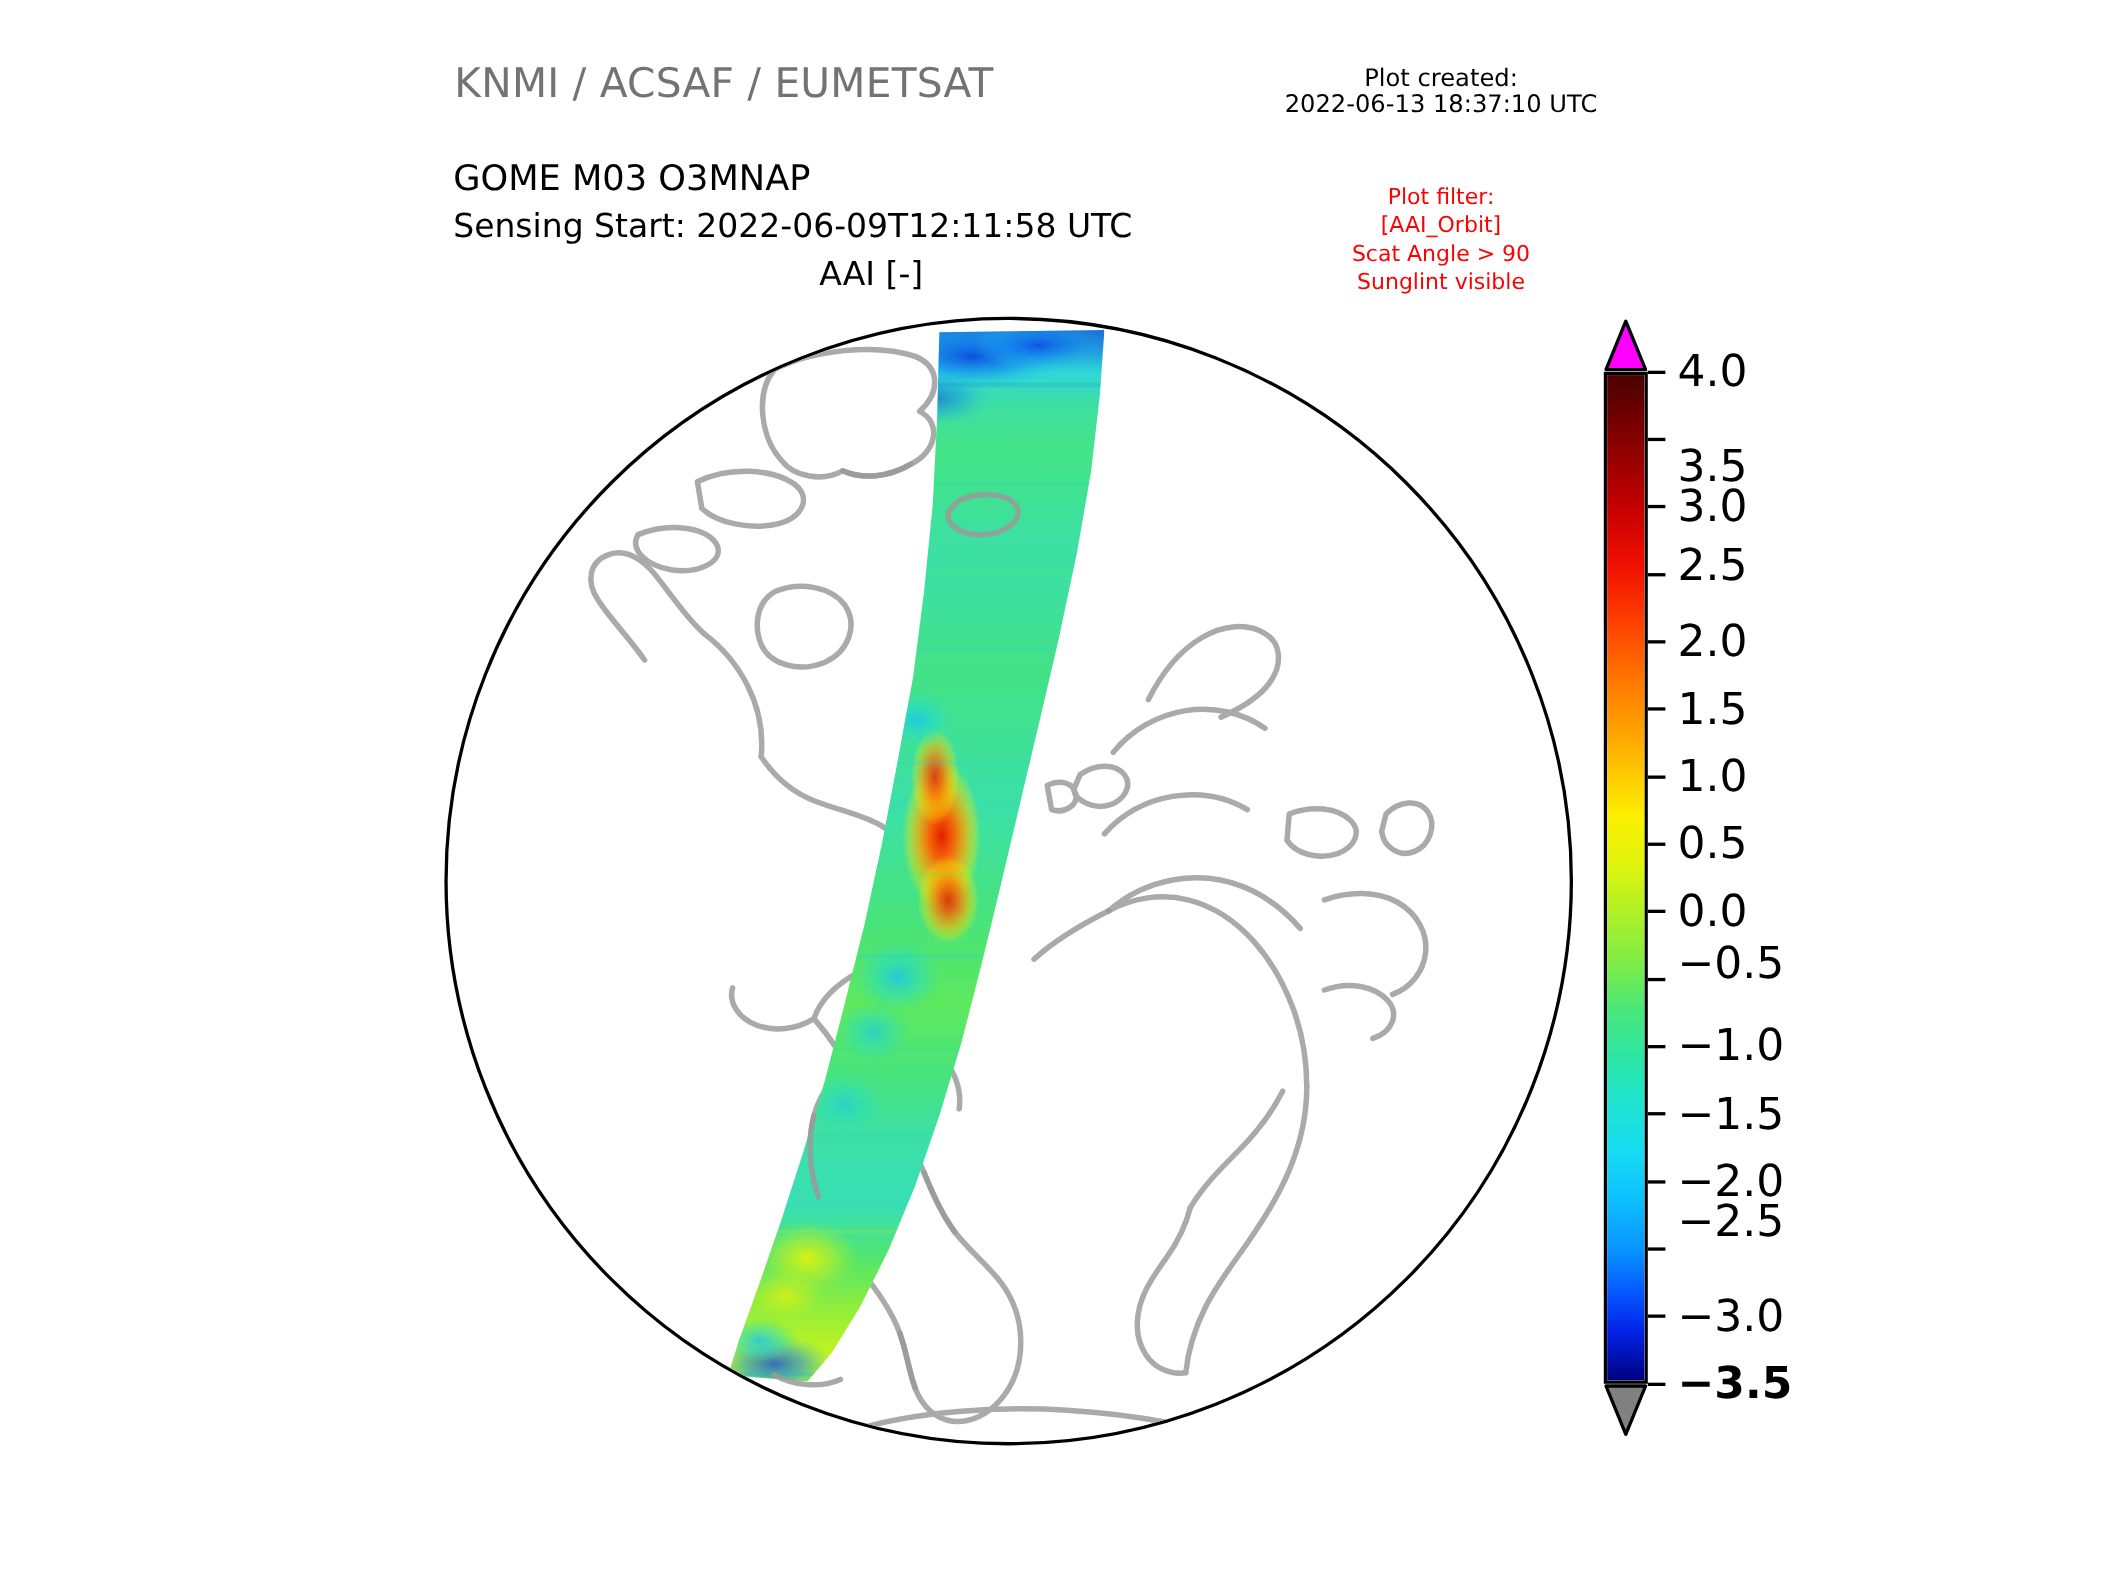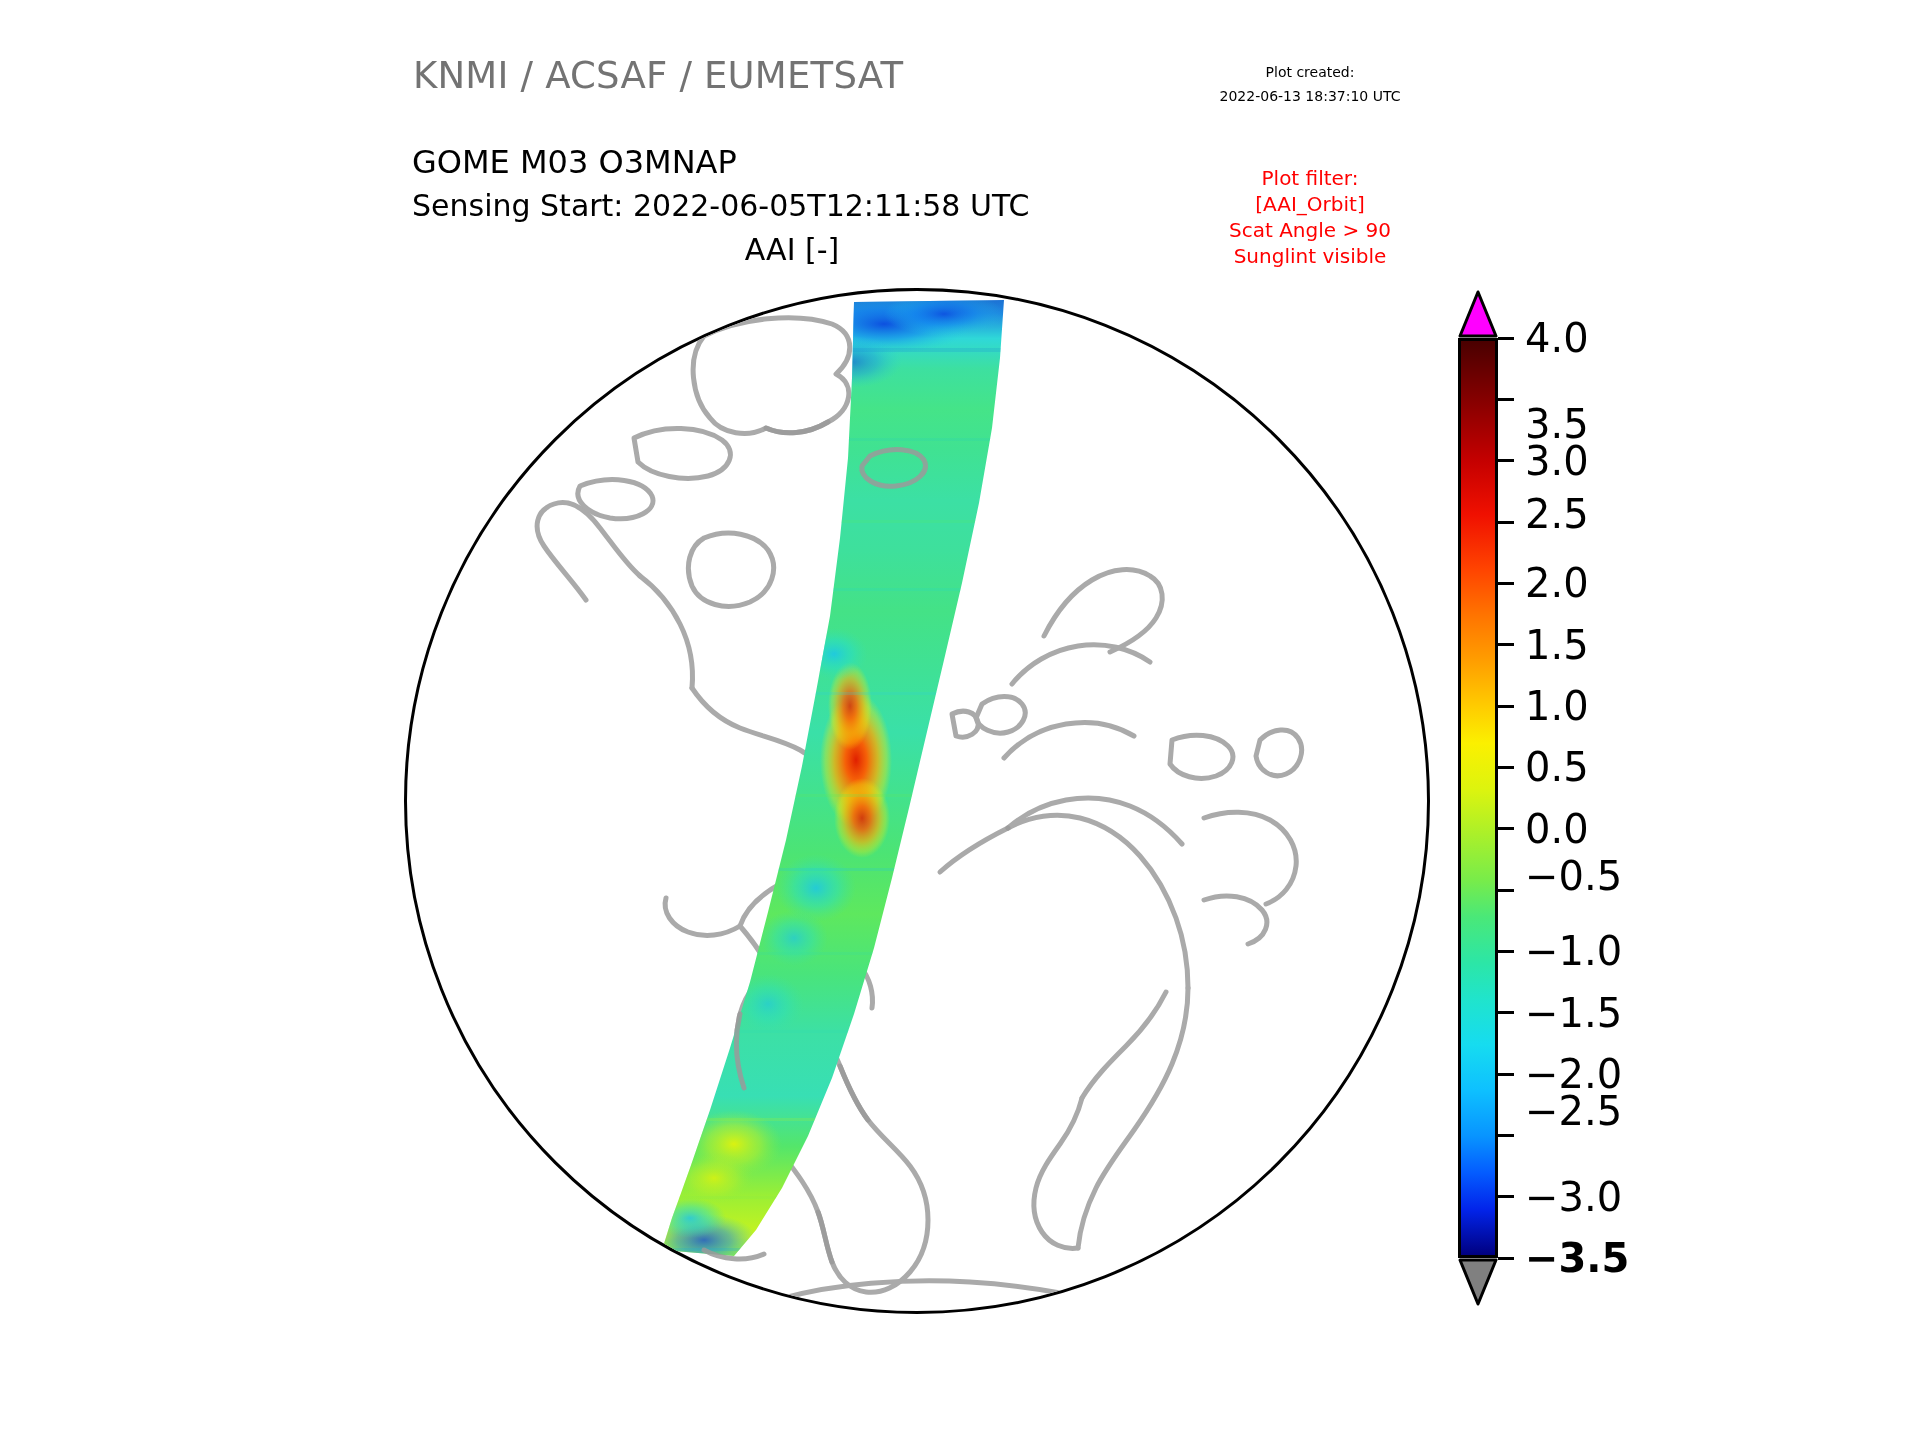--- a/index.html
+++ b/index.html
@@ -4,21 +4,21 @@
 <style>
   html,body{margin:0;padding:0;background:#ffffff;}
   body{width:1920px;height:1440px;position:relative;overflow:hidden;
        font-family:"DejaVu Sans","Liberation Sans",sans-serif;color:#000;}
 
   .abs{position:absolute;}
 
   
   #org-title{left:413px;top:54px;font-size:37px;color:#737373;letter-spacing:0.2px;white-space:nowrap;}
 
-  #plot-created-block{left:1160px;top:60px;width:300px;text-align:center;font-size:14px;line-height:24px;color:#000;}
+  #plot-created-block{left:1160px;top:60px;width:300px;text-align:center;font-size:22px;line-height:24px;color:#000;}
 
   
   #product-title{left:412px;top:143px;font-size:32px;white-space:nowrap;}
   #sensing-start{left:412px;top:188px;font-size:30px;white-space:nowrap;}
   #aai-label{left:412px;top:232px;width:760px;text-align:center;font-size:30px;}
 
   
   #plot-filter-block{left:1155px;top:165px;width:310px;text-align:center;
                      font-size:20px;line-height:26px;color:#ff0000;}
 
@@ -41,21 +41,21 @@
 <body>
 
 <div class="abs" id="org-title">KNMI / ACSAF / EUMETSAT</div>
 
 <div class="abs" id="plot-created-block">
   <div>Plot created:</div>
   <div>2022-06-13 18:37:10 UTC</div>
 </div>
 
 <div class="abs" id="product-title">GOME M03 O3MNAP</div>
-<div class="abs" id="sensing-start">Sensing Start: 2022-06-05T12:11:58 UTC</div>
+<div class="abs" id="sensing-start">Sensing Start: 2022-06-09T12:11:58 UTC</div>
 <div class="abs" id="aai-label">AAI [-]</div>
 
 <div class="abs" id="plot-filter-block">
   <div>Plot filter:</div>
   <div>[AAI_Orbit]</div>
   <div>Scat Angle &gt; 90</div>
   <div>Sunglint visible</div>
 </div>
 
 <div class="abs" id="globe-wrap">

